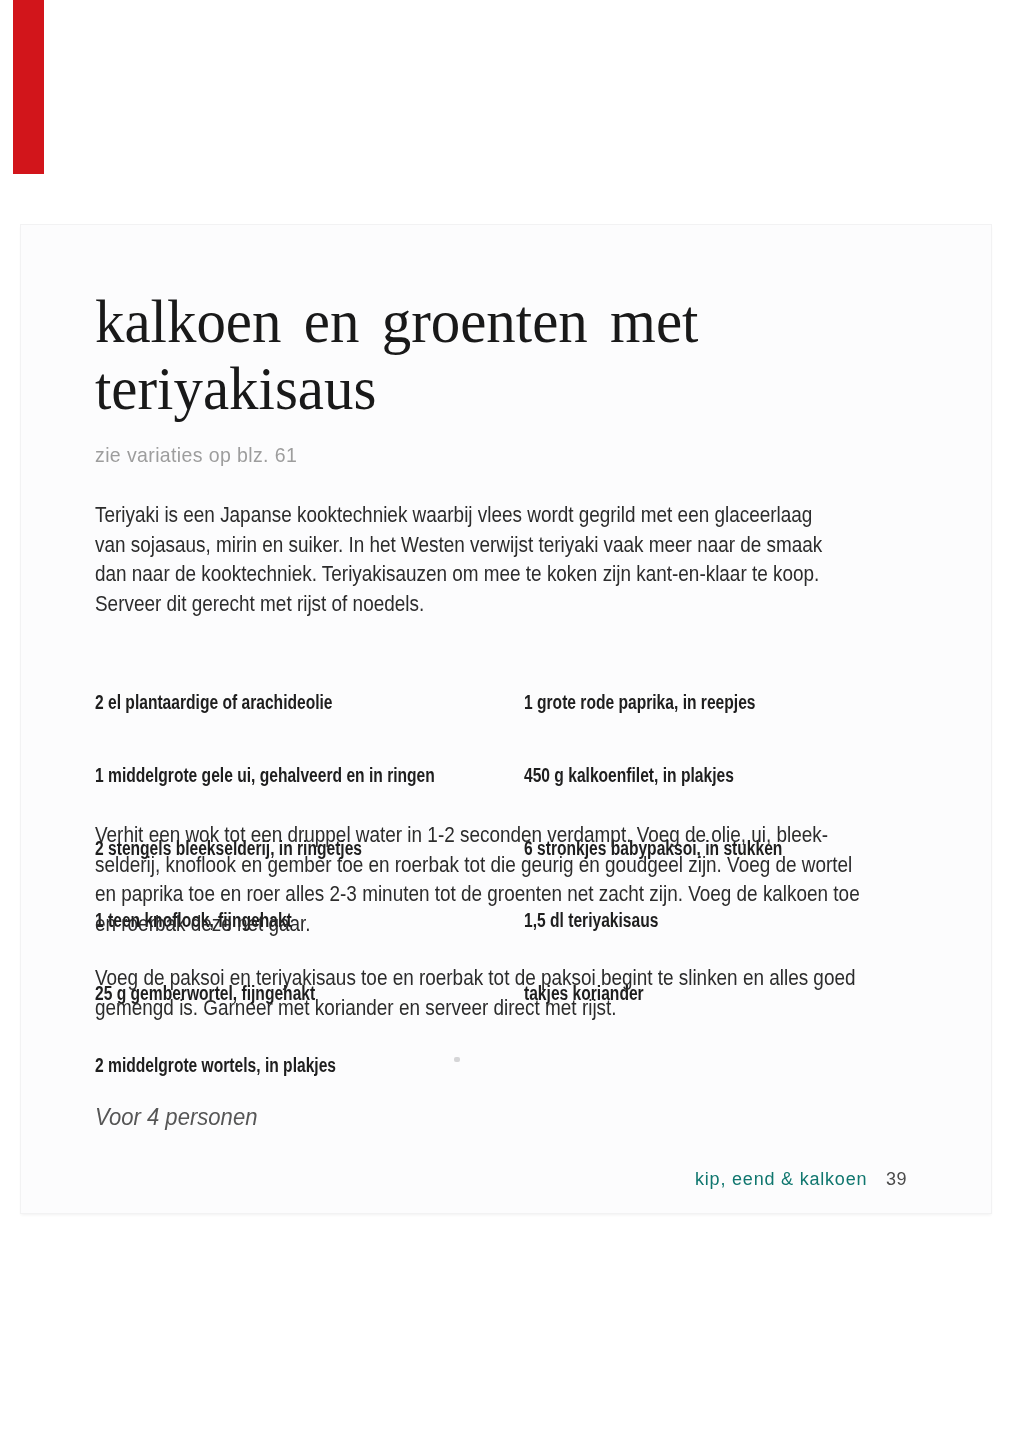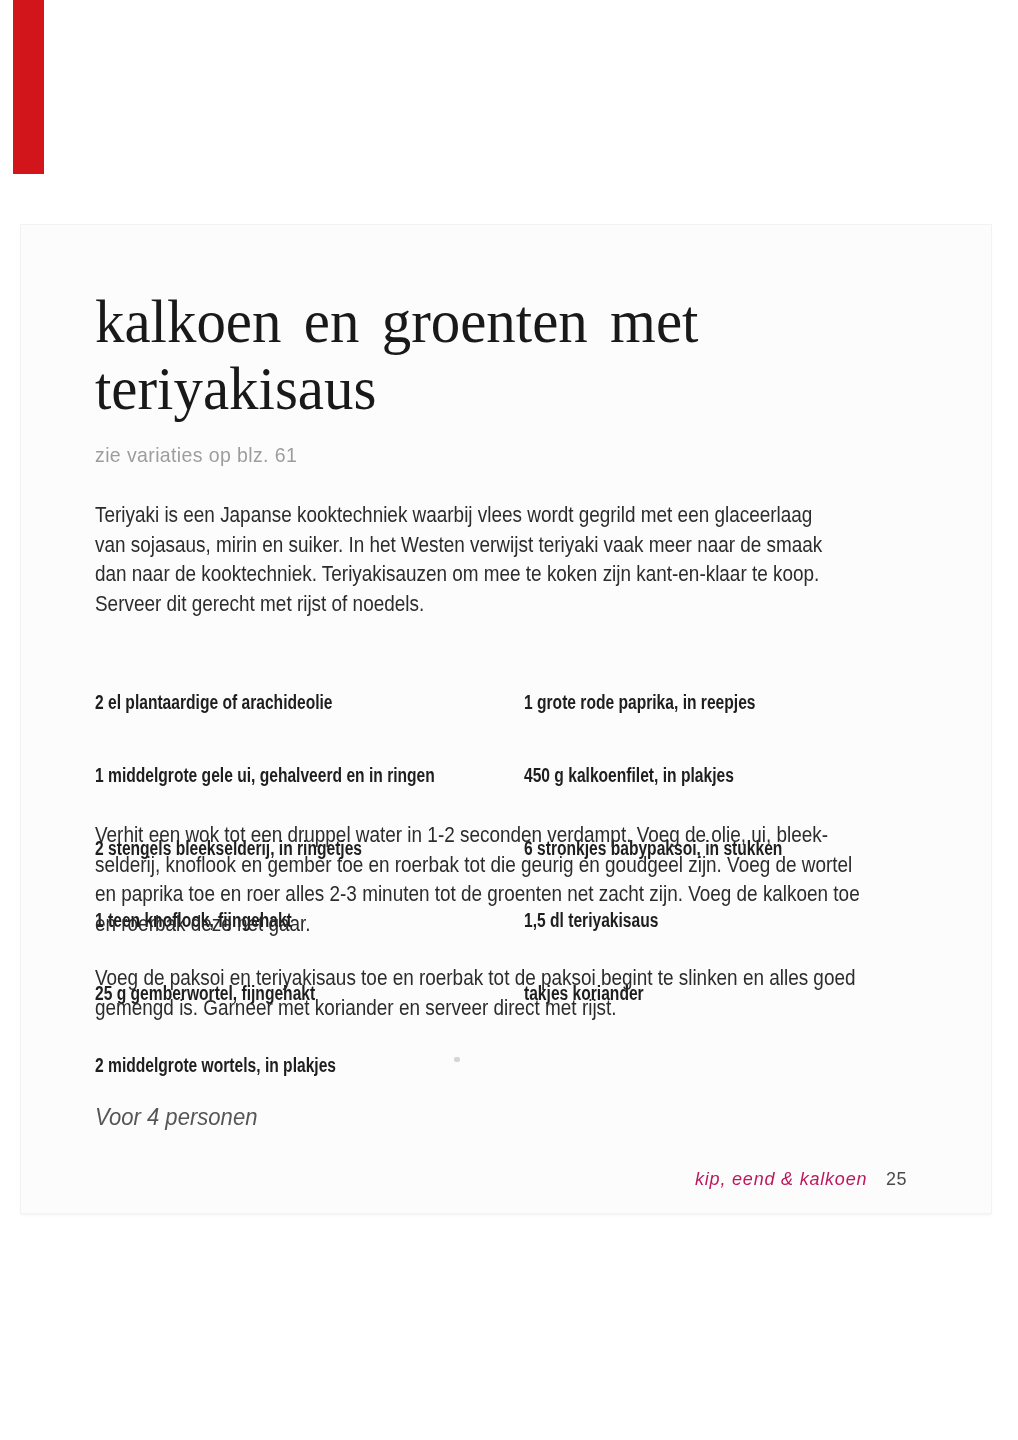--- a/index.html
+++ b/index.html
@@ -79,23 +79,22 @@
     color: #565656;
     white-space: pre;
     transform: scaleX(0.92);
     transform-origin: 0 0;
   }
   .footer-chapter {
     position: absolute;
     left: 695px; top: 1168px;
     font-size: 18px; line-height: 22px;
     letter-spacing: 0.8px;
-    color: #be185d;
+    color: #0f766e;
     white-space: pre;
-    font-style: italic;
   }
   .footer-page {
     position: absolute;
     left: 886px; top: 1168px;
     font-size: 18px; line-height: 22px;
     letter-spacing: 0.5px;
     color: #4b4b4b;
   }
   .print-speck {
     position: absolute;
@@ -147,13 +146,13 @@
 
 <div class="bodytext step-2">Voeg de paksoi en teriyakisaus toe en roerbak tot de paksoi begint te slinken en alles goed
 gemengd is. Garneer met koriander en serveer direct met rijst.</div>
 
 <div class="print-speck"></div>
 
 <div class="servings-note">Voor 4 personen</div>
 
 <div class="footer-chapter">kip, eend &amp; kalkoen</div>
 
-<div class="footer-page">25</div>
+<div class="footer-page">39</div>
 
 </body></html>

